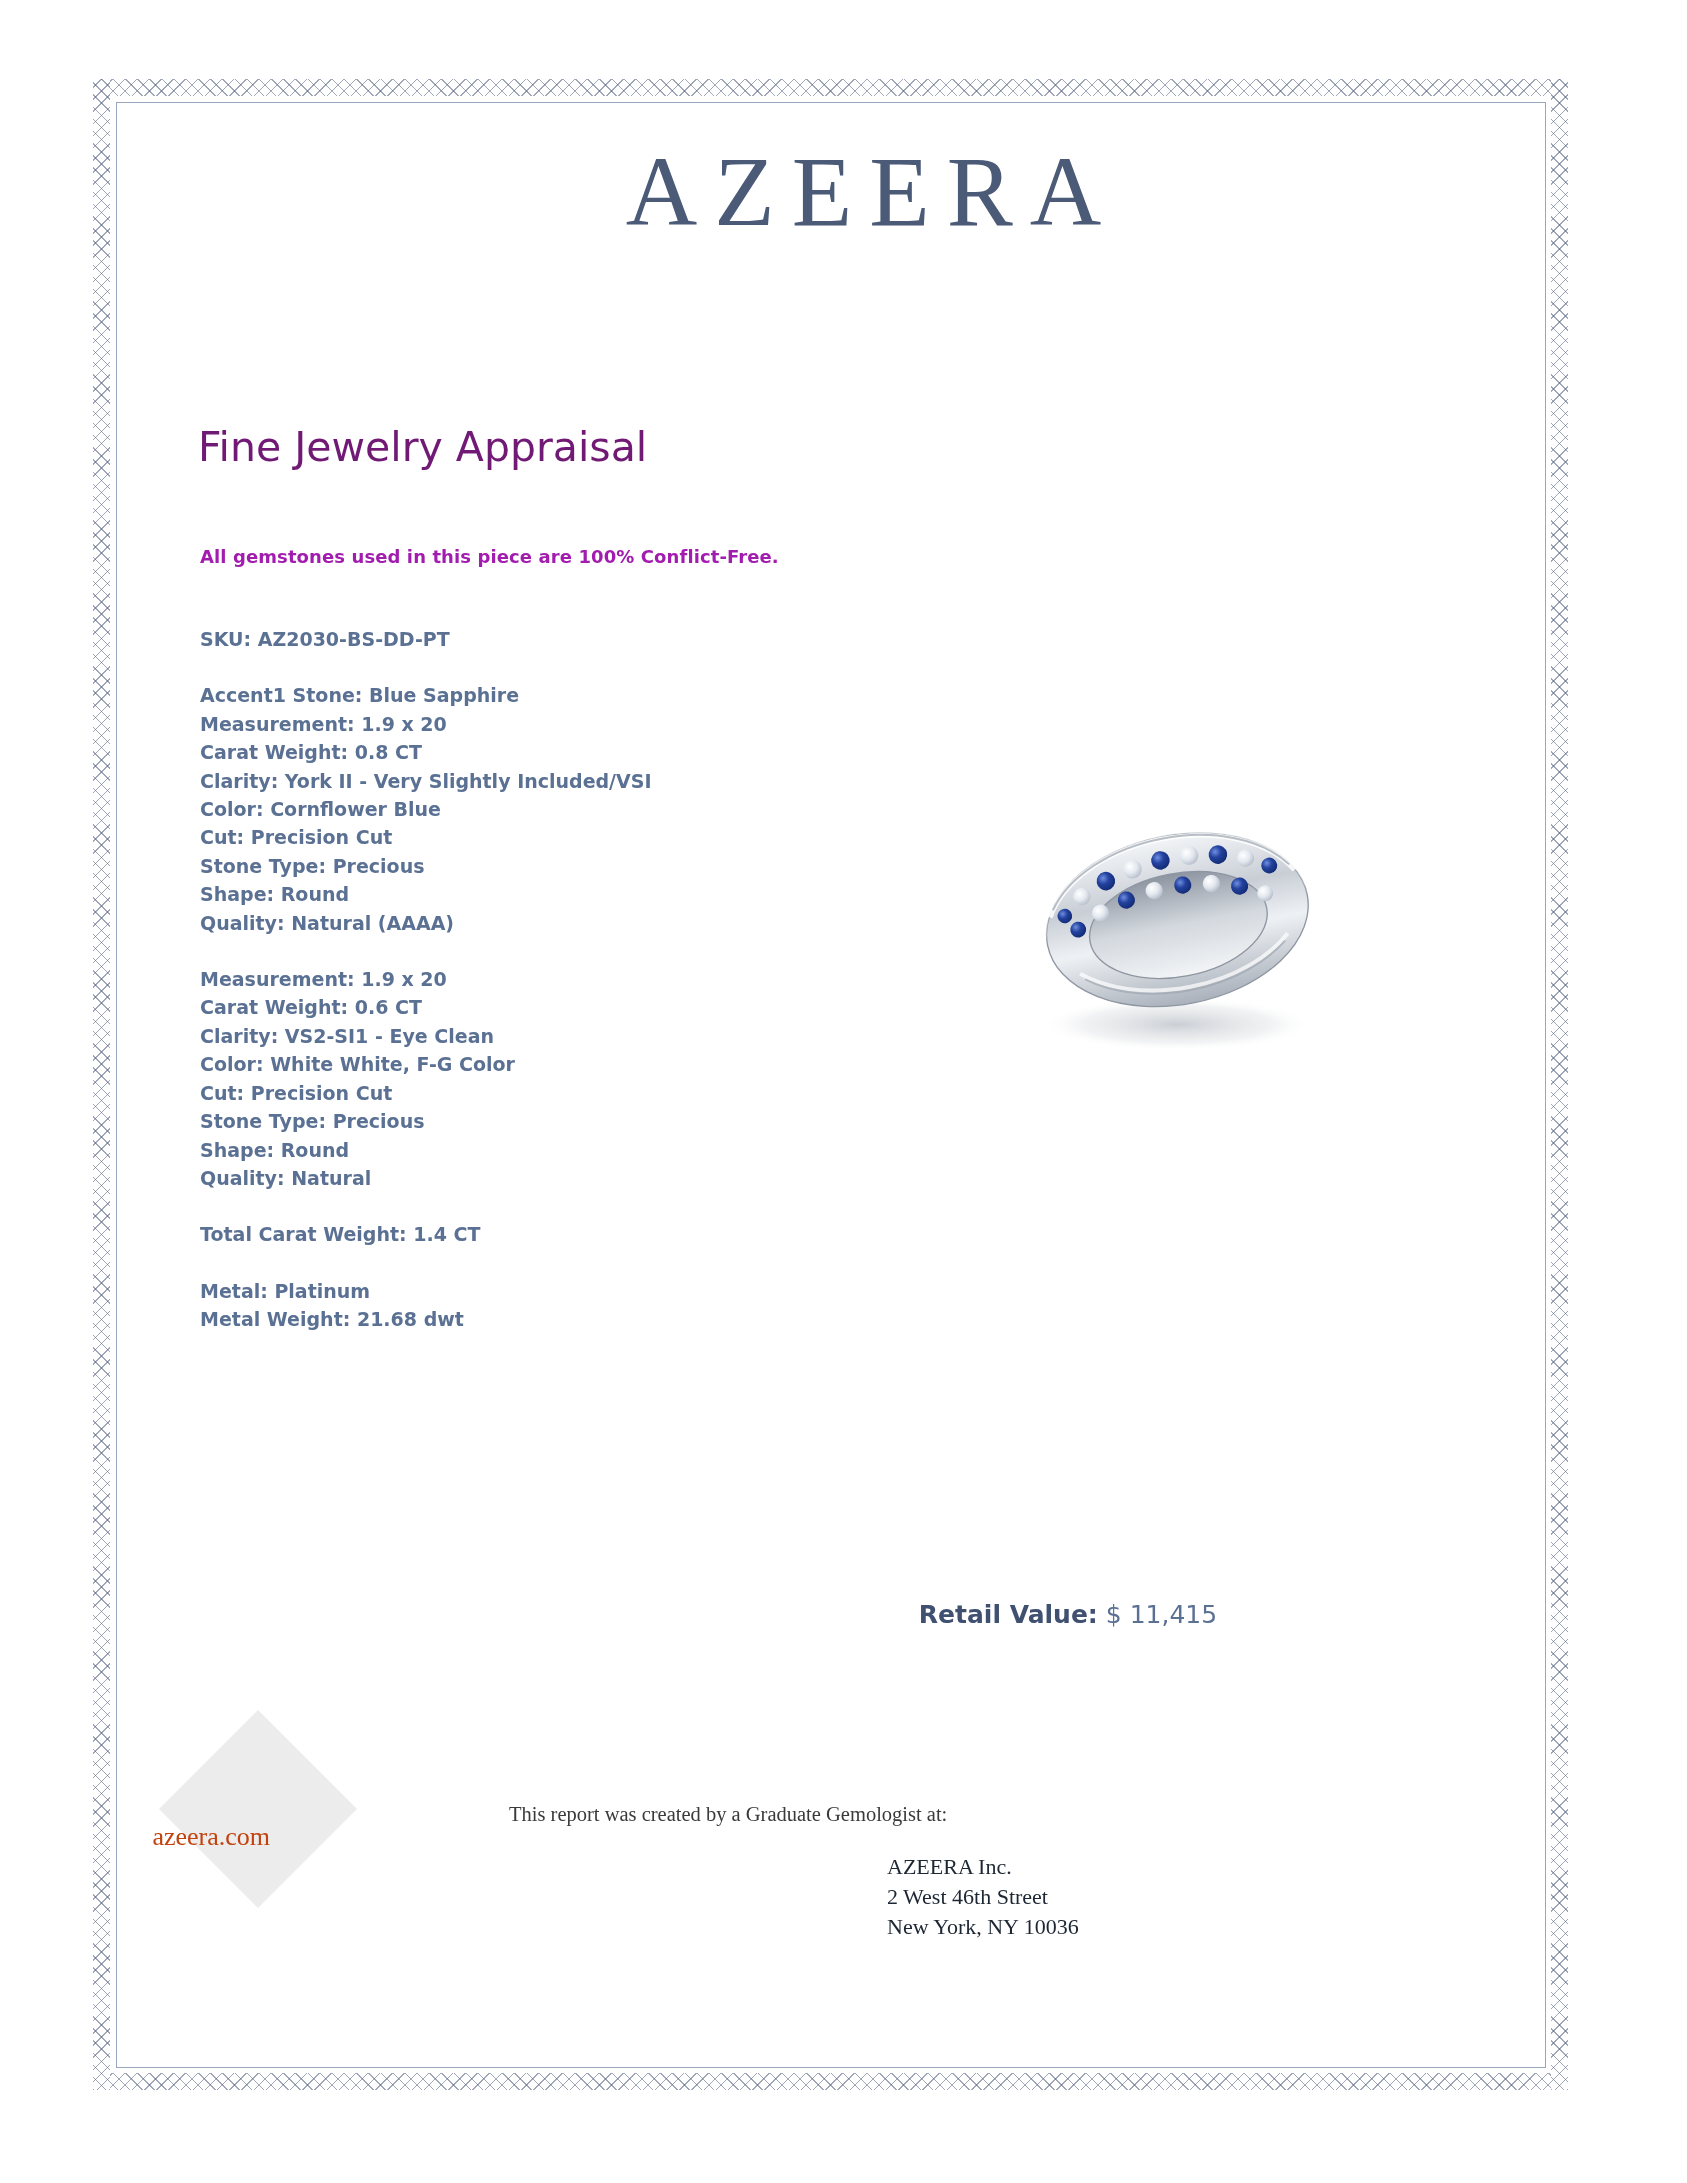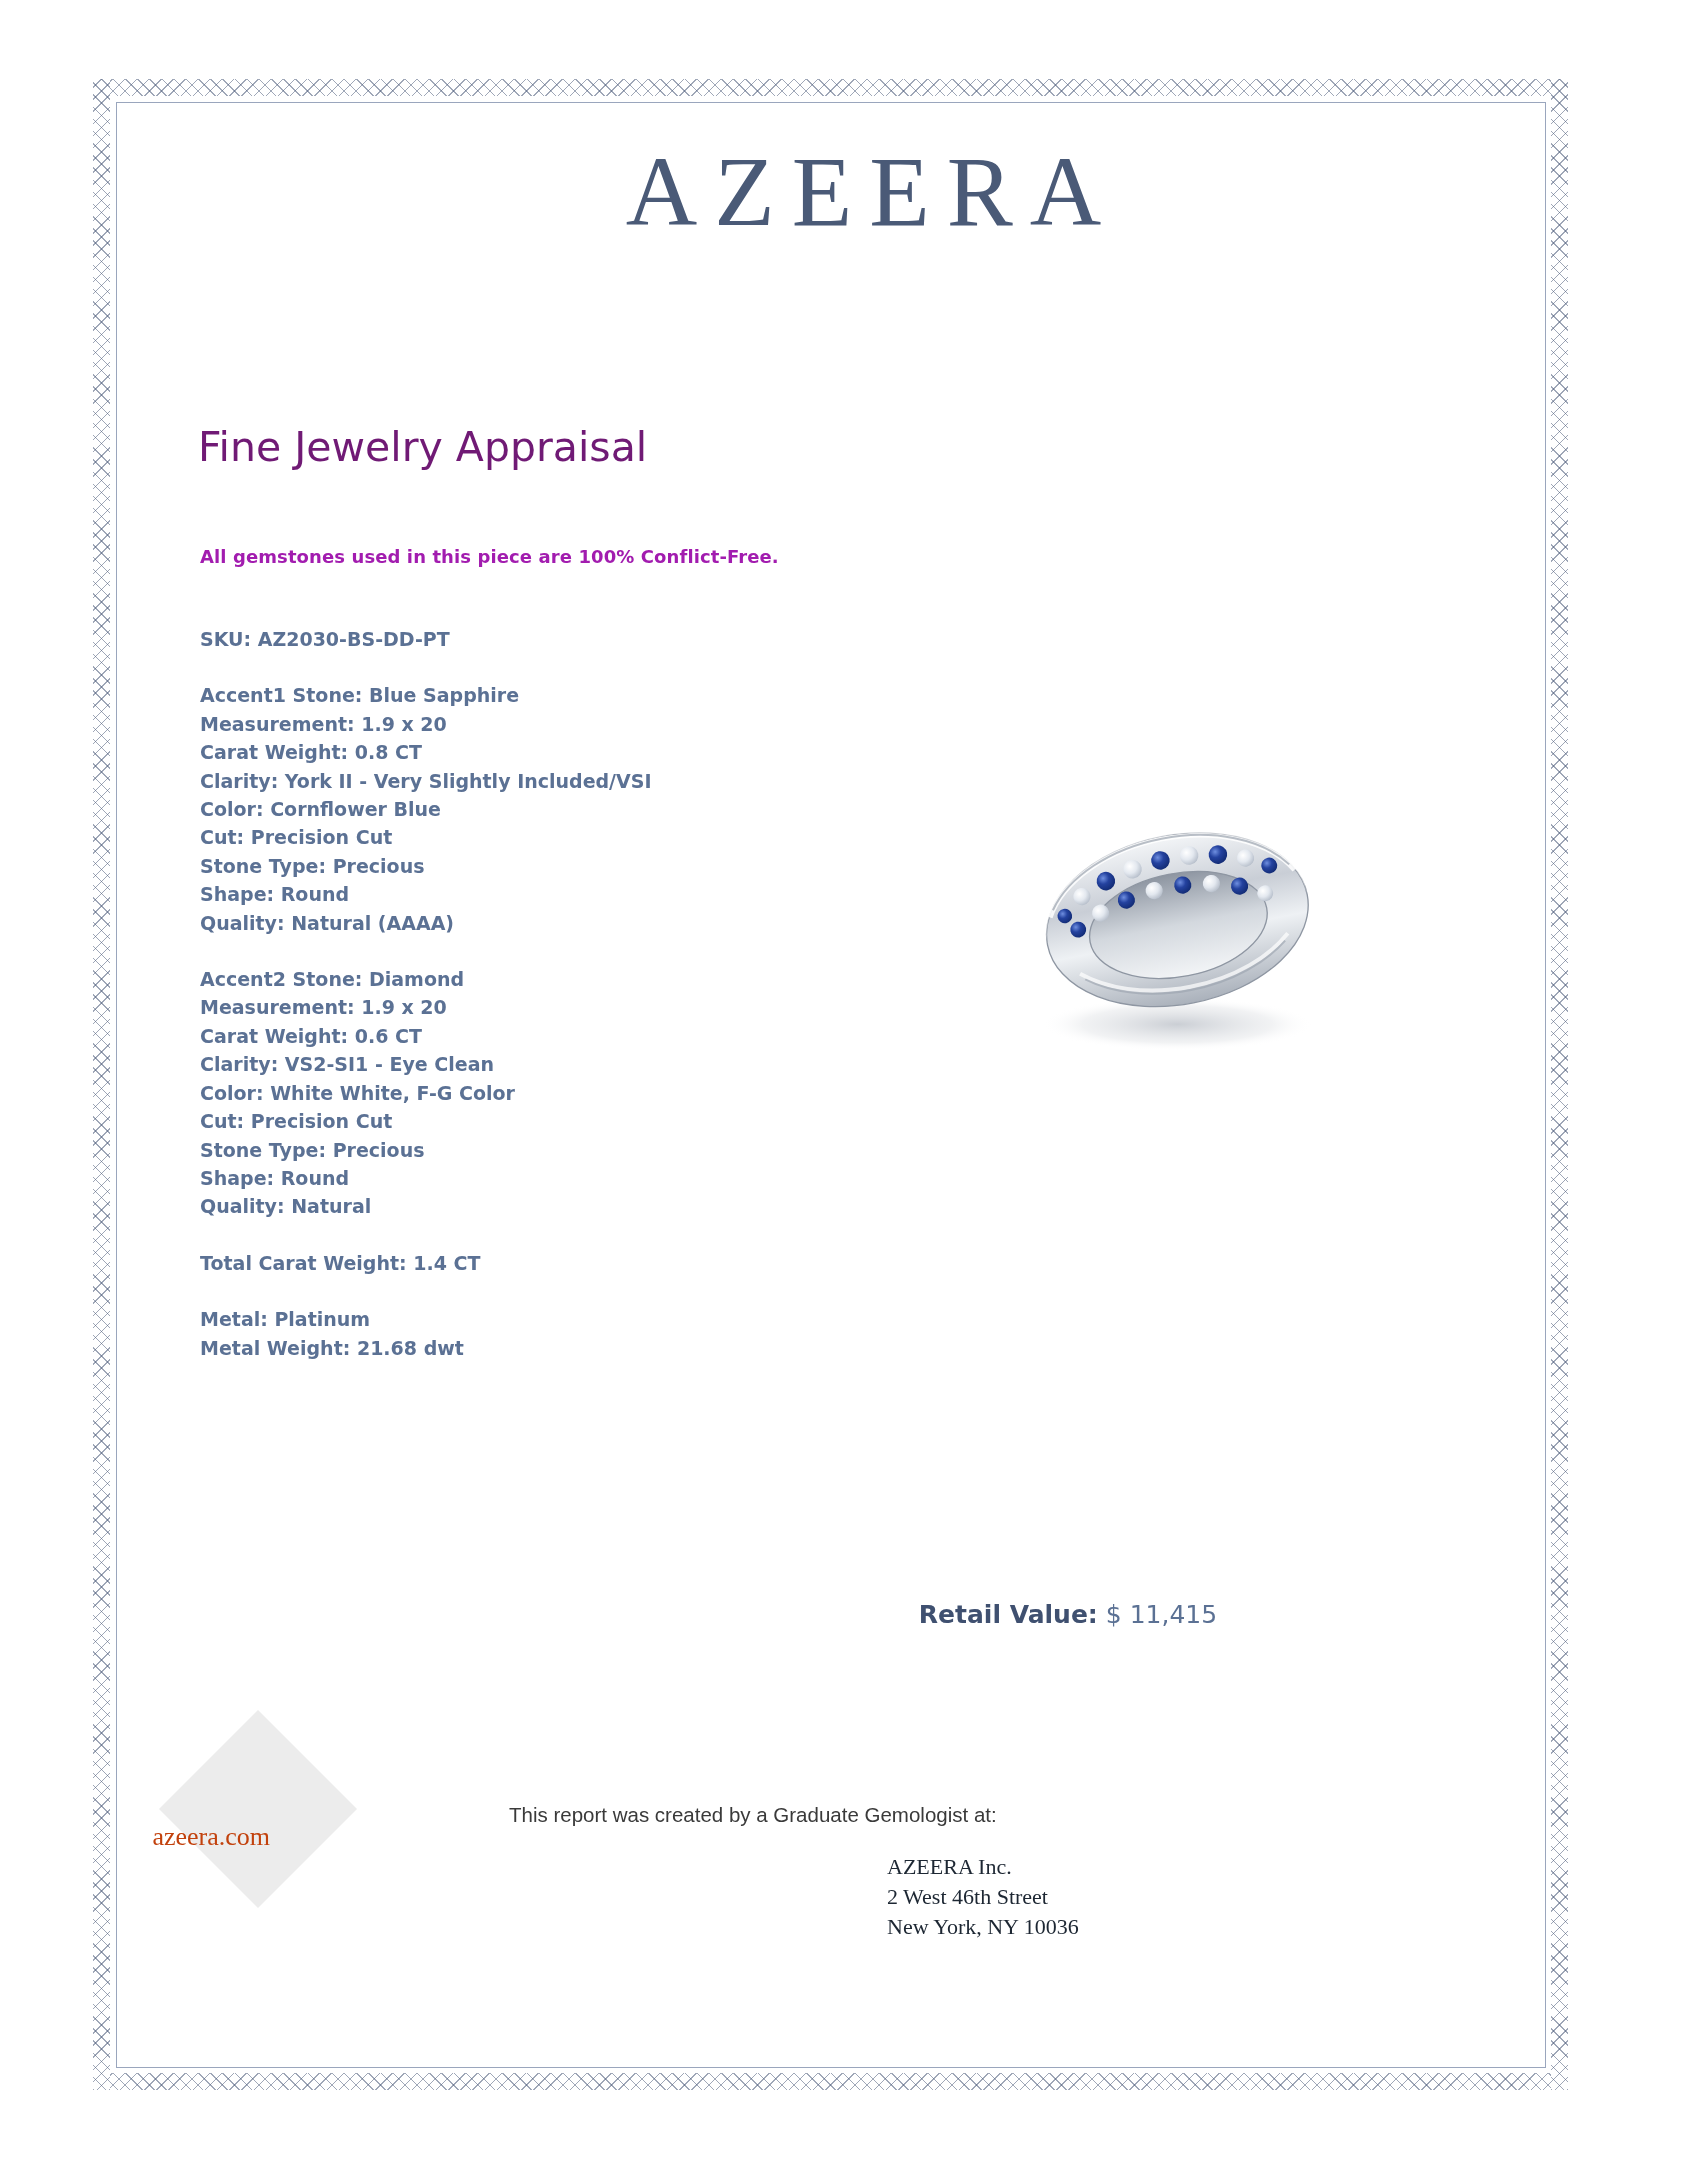--- a/index.html
+++ b/index.html
@@ -138,21 +138,21 @@
     color: #5b7194;
   }
 
   
   .footer-note {
     position: absolute;
     left: 509px;
     top: 1803px;
     font-size: 20.5px;
     color: #3a3a3a;
-    font-family: Liberation Sans, sans-serif;
+    font-family: Liberation Serif, serif;
   }
   .footer-address {
     position: absolute;
     left: 887px;
     top: 1852px;
     font-family: "Liberation Serif", serif;
     font-size: 22px;
     line-height: 30px;
     color: #1d2733;
   }
@@ -225,21 +225,20 @@
       <div class="spec-line">Carat Weight: 0.8 CT</div>
       <div class="spec-line">Clarity: York II - Very Slightly Included/VSI</div>
       <div class="spec-line">Color: Cornflower Blue</div>
       <div class="spec-line">Cut: Precision Cut</div>
       <div class="spec-line">Stone Type: Precious</div>
       <div class="spec-line">Shape: Round</div>
       <div class="spec-line">Quality: Natural (AAAA)</div>
     </div>
 
     <div class="spec-group">
-      <div class="spec-line">Accent2 Stone: Diamond</div>
       <div class="spec-line">Measurement: 1.9 x 20</div>
       <div class="spec-line">Carat Weight: 0.6 CT</div>
       <div class="spec-line">Clarity: VS2-SI1 - Eye Clean</div>
       <div class="spec-line">Color: White White, F-G Color</div>
       <div class="spec-line">Cut: Precision Cut</div>
       <div class="spec-line">Stone Type: Precious</div>
       <div class="spec-line">Shape: Round</div>
       <div class="spec-line">Quality: Natural</div>
     </div>
 

